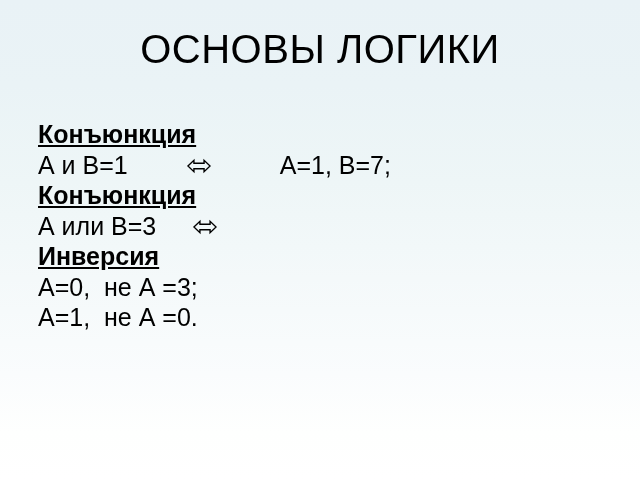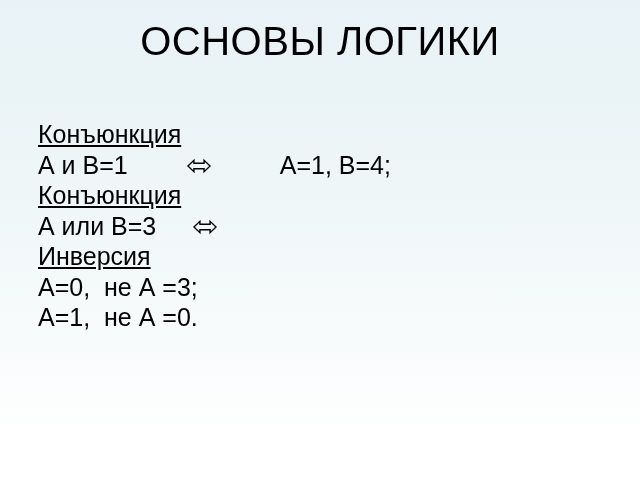--- a/index.html
+++ b/index.html
@@ -18,21 +18,21 @@
       #e9f2f6 0%,
       #eaf3f6 18%,
       #eef6f7 38%,
       #f4f9fa 58%,
       #fafcfd 78%,
       #fefffe 90%,
       #ffffff 100%);
   }
   .slide-title {
     position: absolute;
-    top: 18px;
+    top: 26px;
     left: 0;
     width: 100%;
     text-align: center;
     font-size: 40px;
     line-height: 1.15;
     font-weight: 400;
     letter-spacing: 0.5px;
     white-space: pre;
   }
   .body-text {
@@ -41,20 +41,21 @@
     top: 119px;
     font-size: 25px;
     line-height: 30.5px;
   }
   .text-line {
     white-space: pre;
   }
   .heading {
     text-decoration: underline;
     text-underline-offset: 2px;
+    font-weight: bold;
   }
   .formula-row {
     display: flex;
     align-items: center;
     height: 30.5px;
     gap: 32px;
   }
   .arrow-icon {
     display: inline-block;
     flex: 0 0 auto;
@@ -80,21 +81,21 @@
 
     <div class="text-line heading">Конъюнкция</div>
 
     <div class="formula-row">
       <span class="text-line">А и В=1</span>
       <span class="arrow-icon arrow-conjunction">
         <svg width="24" height="16" viewBox="0 0 26 16" xmlns="http://www.w3.org/2000/svg">
           <path d="M1 8 L7.5 1.8 L7.5 5 L18.5 5 L18.5 1.8 L25 8 L18.5 14.2 L18.5 11 L7.5 11 L7.5 14.2 Z" fill="none" stroke="#000000" stroke-width="1.5" stroke-linejoin="miter"></path>
         </svg>
       </span>
-      <span class="text-line">А=1, В=4;</span>
+      <span class="text-line">А=1, В=7;</span>
     </div>
 
     <div class="text-line heading">Конъюнкция</div>
 
     <div class="formula-row">
       <span class="text-line">А или В=3</span>
       <span class="arrow-icon arrow-disjunction">
         <svg width="24" height="16" viewBox="0 0 26 16" xmlns="http://www.w3.org/2000/svg">
           <path d="M1 8 L7.5 1.8 L7.5 5 L18.5 5 L18.5 1.8 L25 8 L18.5 14.2 L18.5 11 L7.5 11 L7.5 14.2 Z" fill="none" stroke="#000000" stroke-width="1.5" stroke-linejoin="miter"></path>
         </svg>

